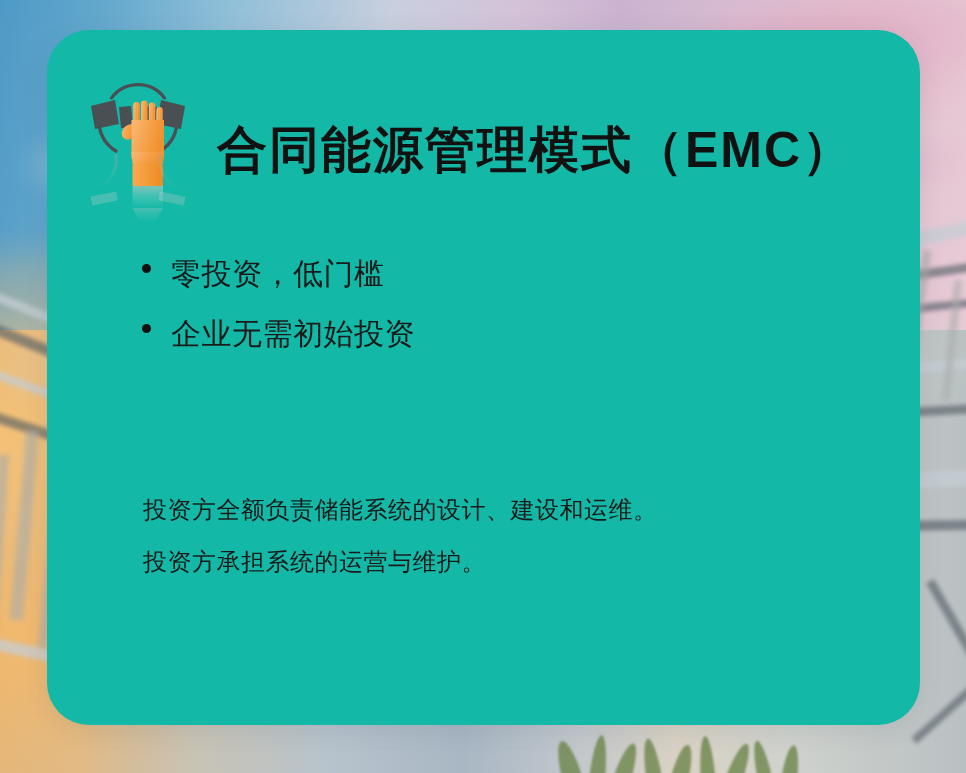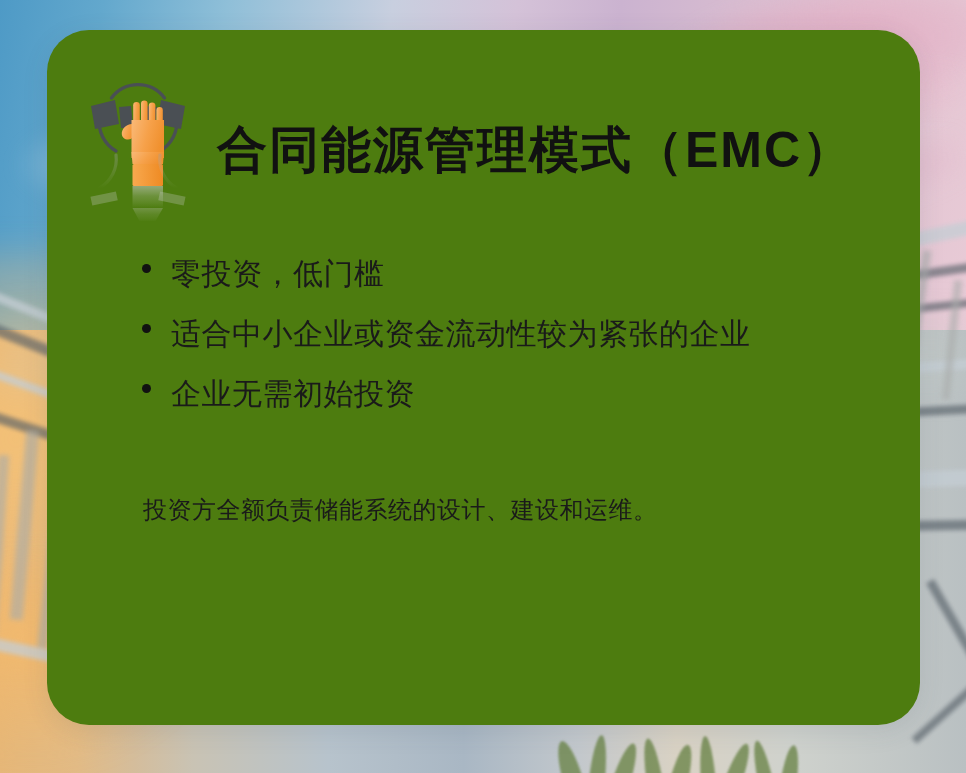--- a/index.html
+++ b/index.html
@@ -142,21 +142,21 @@
     filter: blur(1.1px);
   }
 
   
   .card {
     position: absolute;
     left: 47px;
     top: 30px;
     width: 873px;
     height: 695px;
-    background: #4d7c0f;
+    background: #14b8a6;
     border-radius: 42px;
     box-shadow: 0 6px 26px rgba(60,70,90,0.12);
     overflow: hidden;
   }
 
   
   .header {
     position: absolute;
     left: 0; top: 0;
     width: 100%;
@@ -356,26 +356,23 @@
       <div class="title">合同能源管理模式（EMC）</div>
     </div>
 
     <div class="bullets">
       <div class="bullet-row">
         <span class="bullet-dot"></span>
         <span class="bullet-text">零投资，低门槛</span>
       </div>
       <div class="bullet-row">
         <span class="bullet-dot"></span>
-        <span class="bullet-text">适合中小企业或资金流动性较为紧张的企业</span>
-      </div>
-      <div class="bullet-row">
-        <span class="bullet-dot"></span>
         <span class="bullet-text">企业无需初始投资</span>
       </div>
     </div>
 
     <div class="paragraphs">
       <div class="para-line">投资方全额负责储能系统的设计、建设和运维。</div>
+      <div class="para-line">投资方承担系统的运营与维护。</div>
     </div>
 
   </div>
 </div>
 
 </body></html>

